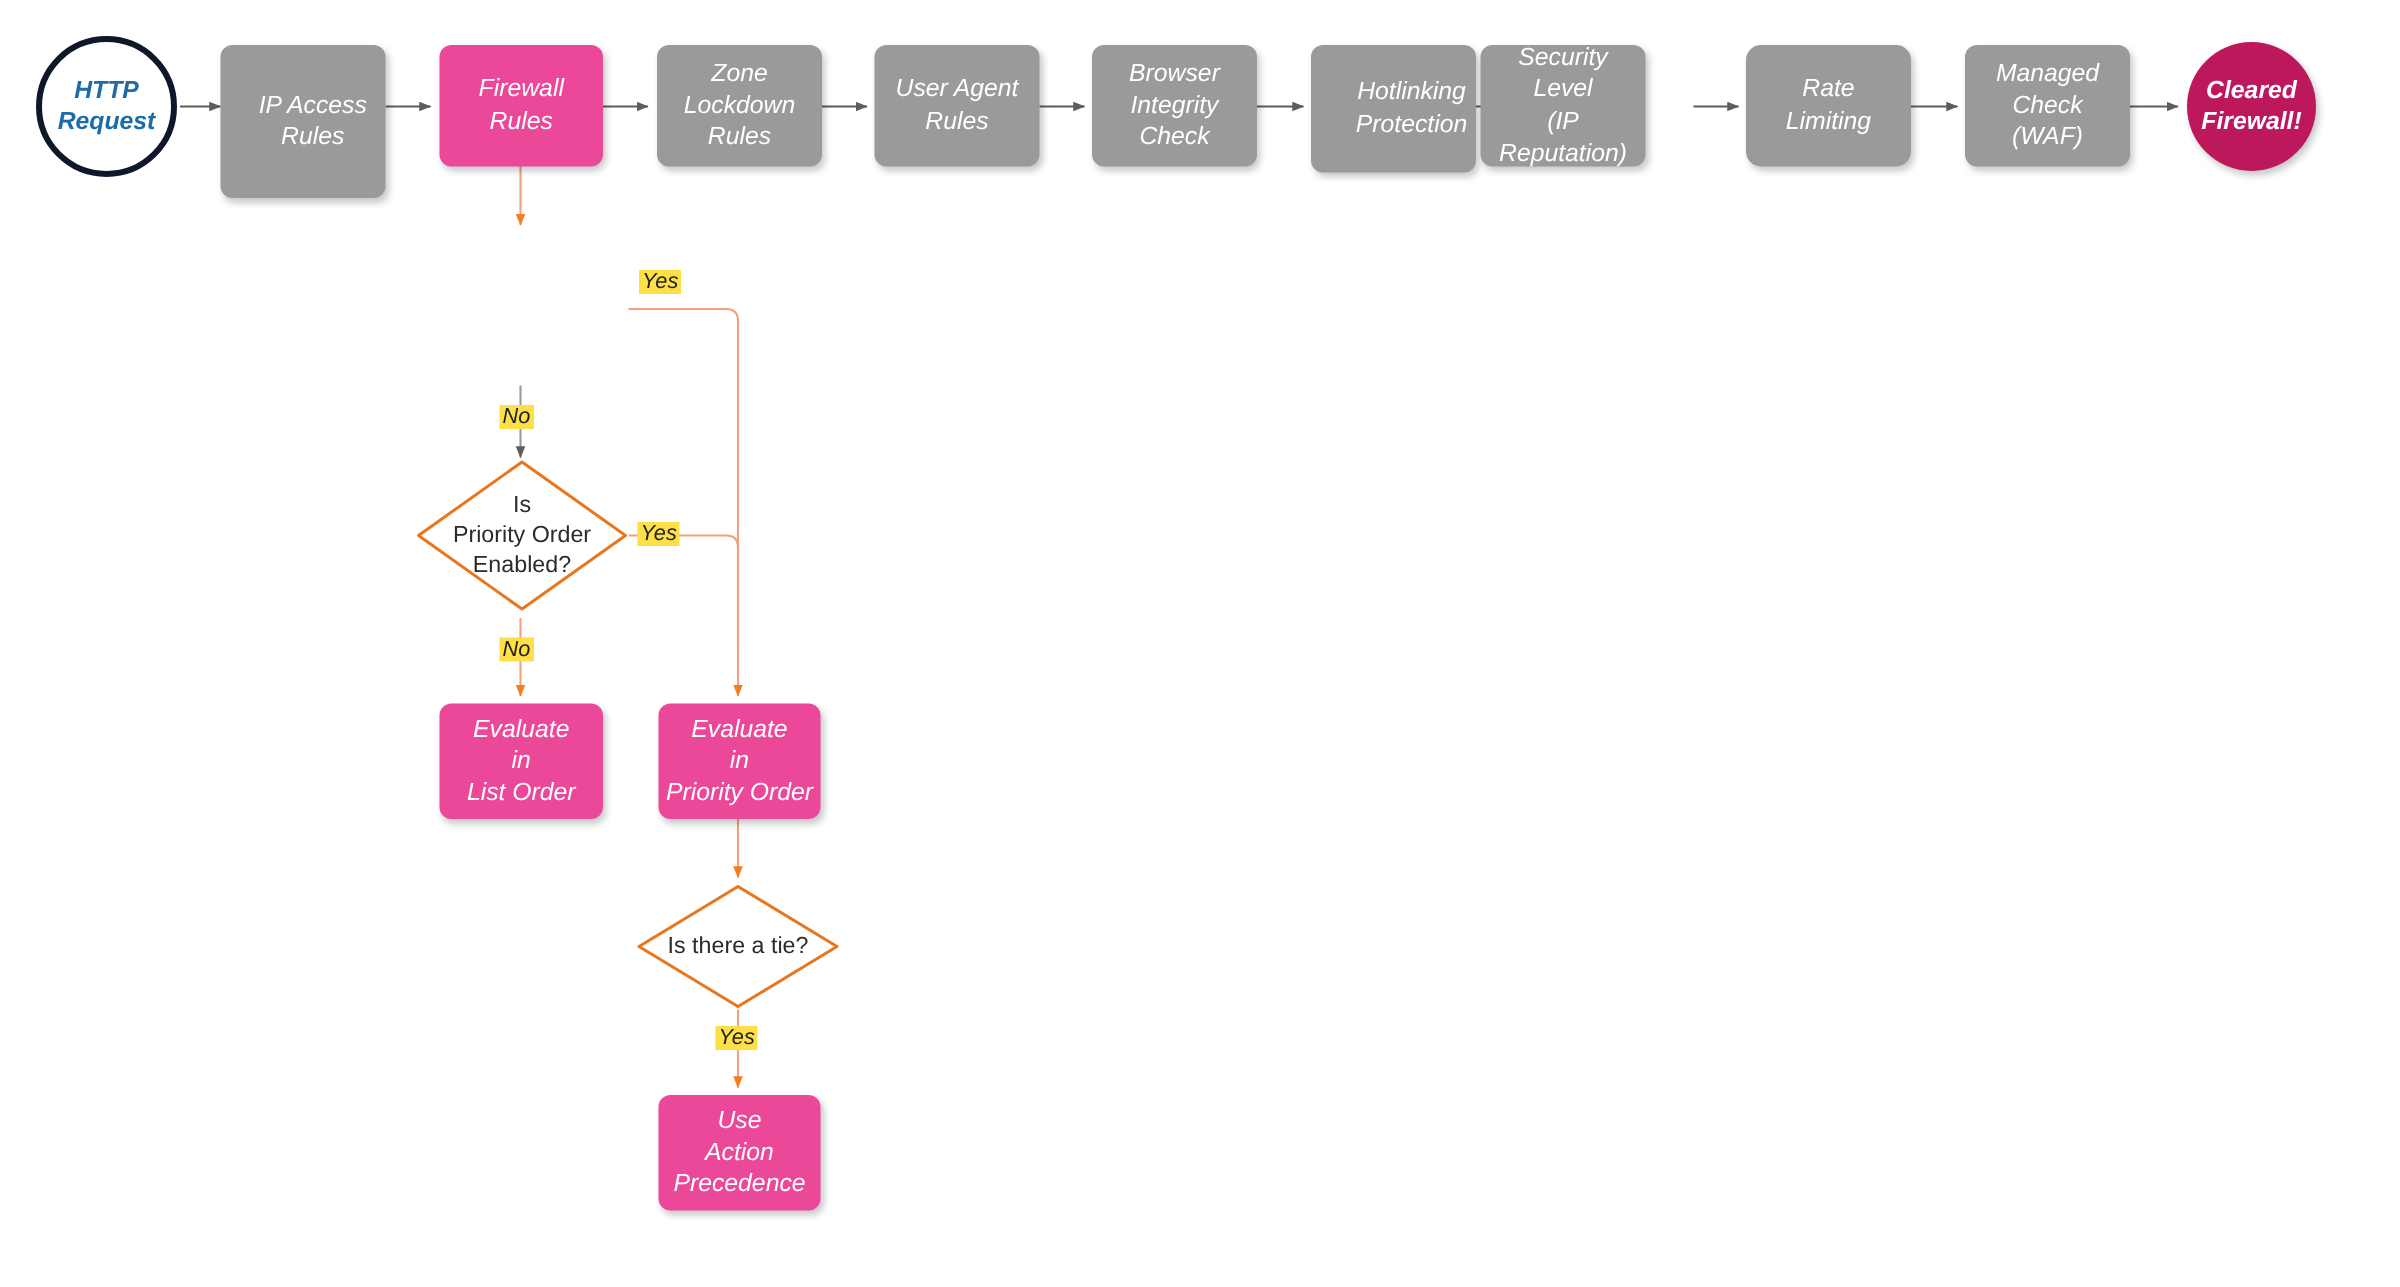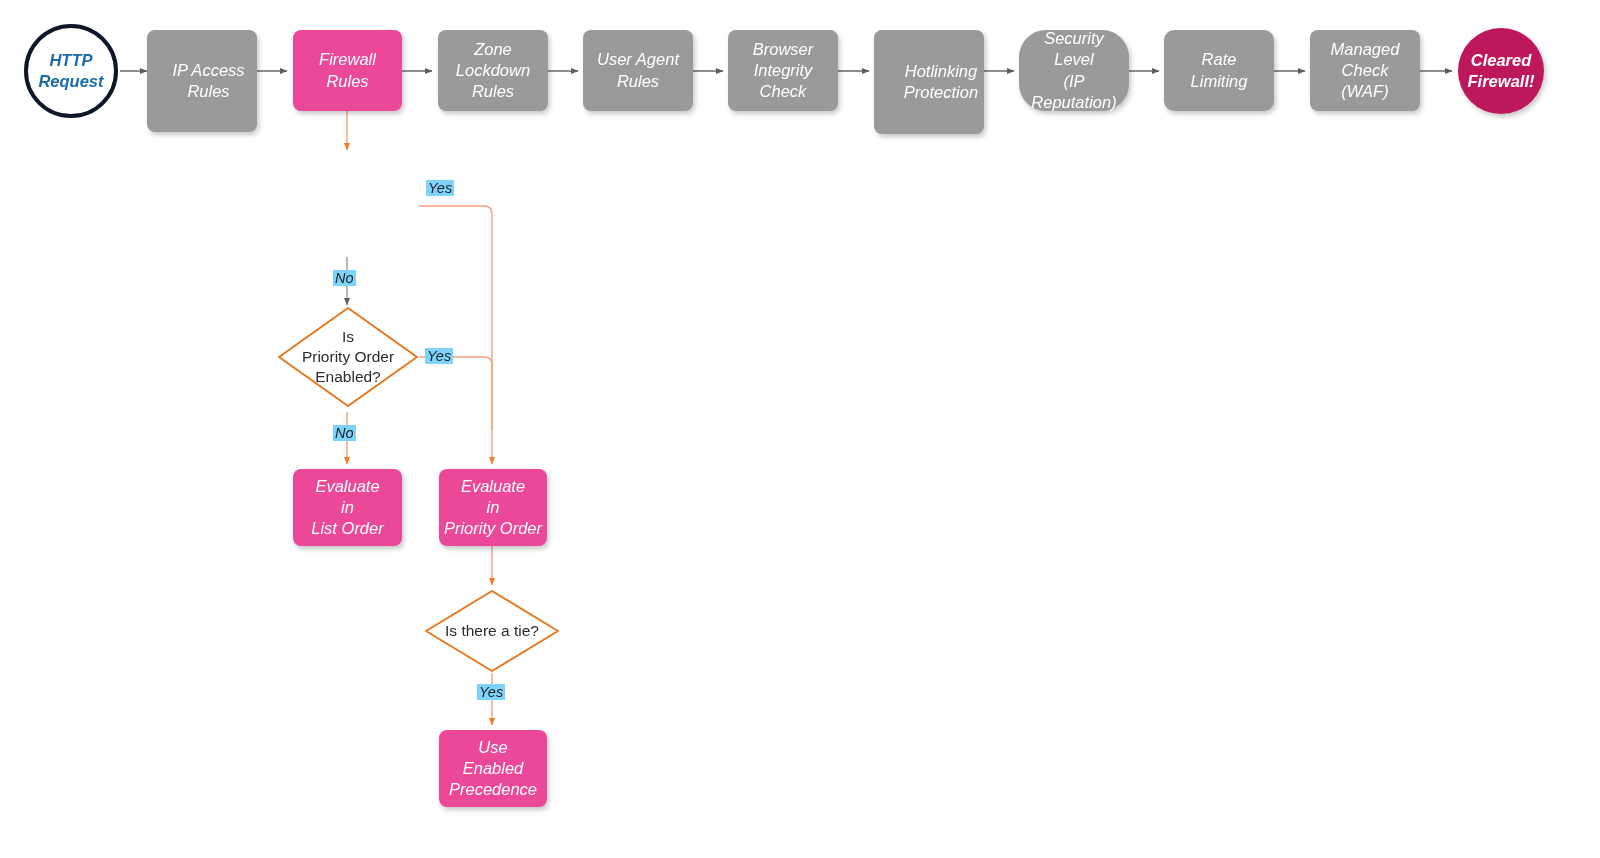--- a/index.html
+++ b/index.html
@@ -91,21 +91,21 @@
     line-height: 1.3;
     white-space: pre-line;
   }
 
   
   .edge-label {
     position: absolute;
     font-size: 14.5px;
     font-style: italic;
     color: #1f1f1f;
-    background: #7dd3fc;
+    background: #fde047;
     padding: 0 2px;
     white-space: nowrap;
   }
 </style>
 </head>
 <body>
 
 <div id="canvas">
 
   <svg id="connectors" viewBox="0 0 1600 858" preserveAspectRatio="none">
@@ -166,24 +166,24 @@
 Lockdown
 Rules</div>
 
   <div class="node proc gray" style="left:583px; top:30px; width:110px; height:81px;">User Agent
 Rules</div>
 
   <div class="node proc gray" style="left:728px; top:30px; width:110px; height:81px;">Browser
 Integrity
 Check</div>
 
-  <div class="node proc gray" style="left:874px; top:30px; width:110px; height:104px;padding-left:24px;">Hotlinking
+  <div class="node proc gray" style="left:874px; top:30px; width:110px; height:85px;padding-left:24px;">Hotlinking
 Protection</div>
 
-  <div class="node proc gray" style="left:1019px; top:30px; width:110px; height:81px;border-radius:27px;">Security
+  <div class="node proc gray" style="left:987px; top:30px; width:110px; height:81px;">Security
 Level
 (IP Reputation)</div>
 
   <div class="node proc gray" style="left:1164px; top:30px; width:110px; height:81px;border-radius:10px;">Rate
 Limiting</div>
 
   <div class="node proc gray" style="left:1310px; top:30px; width:110px; height:81px;">Managed
 Check
 (WAF)</div>
 
@@ -209,21 +209,21 @@
 
   <div class="node proc orange" style="left:293px; top:469px; width:109px; height:77px;">Evaluate
 in
 List Order</div>
 
   <div class="node proc orange" style="left:439px; top:469px; width:108px; height:77px;">Evaluate
 in
 Priority Order</div>
 
   <div class="node proc orange" style="left:439px; top:730px; width:108px; height:77px;">Use
-Enabled
+Action
 Precedence</div>
 
   <div class="edge-label" style="left:426px; top:180px;">Yes</div>
 
   <div class="edge-label" style="left:333px; top:270px;">No</div>
 
   <div class="edge-label" style="left:425px; top:348px;">Yes</div>
 
   <div class="edge-label" style="left:333px; top:425px;">No</div>
 

